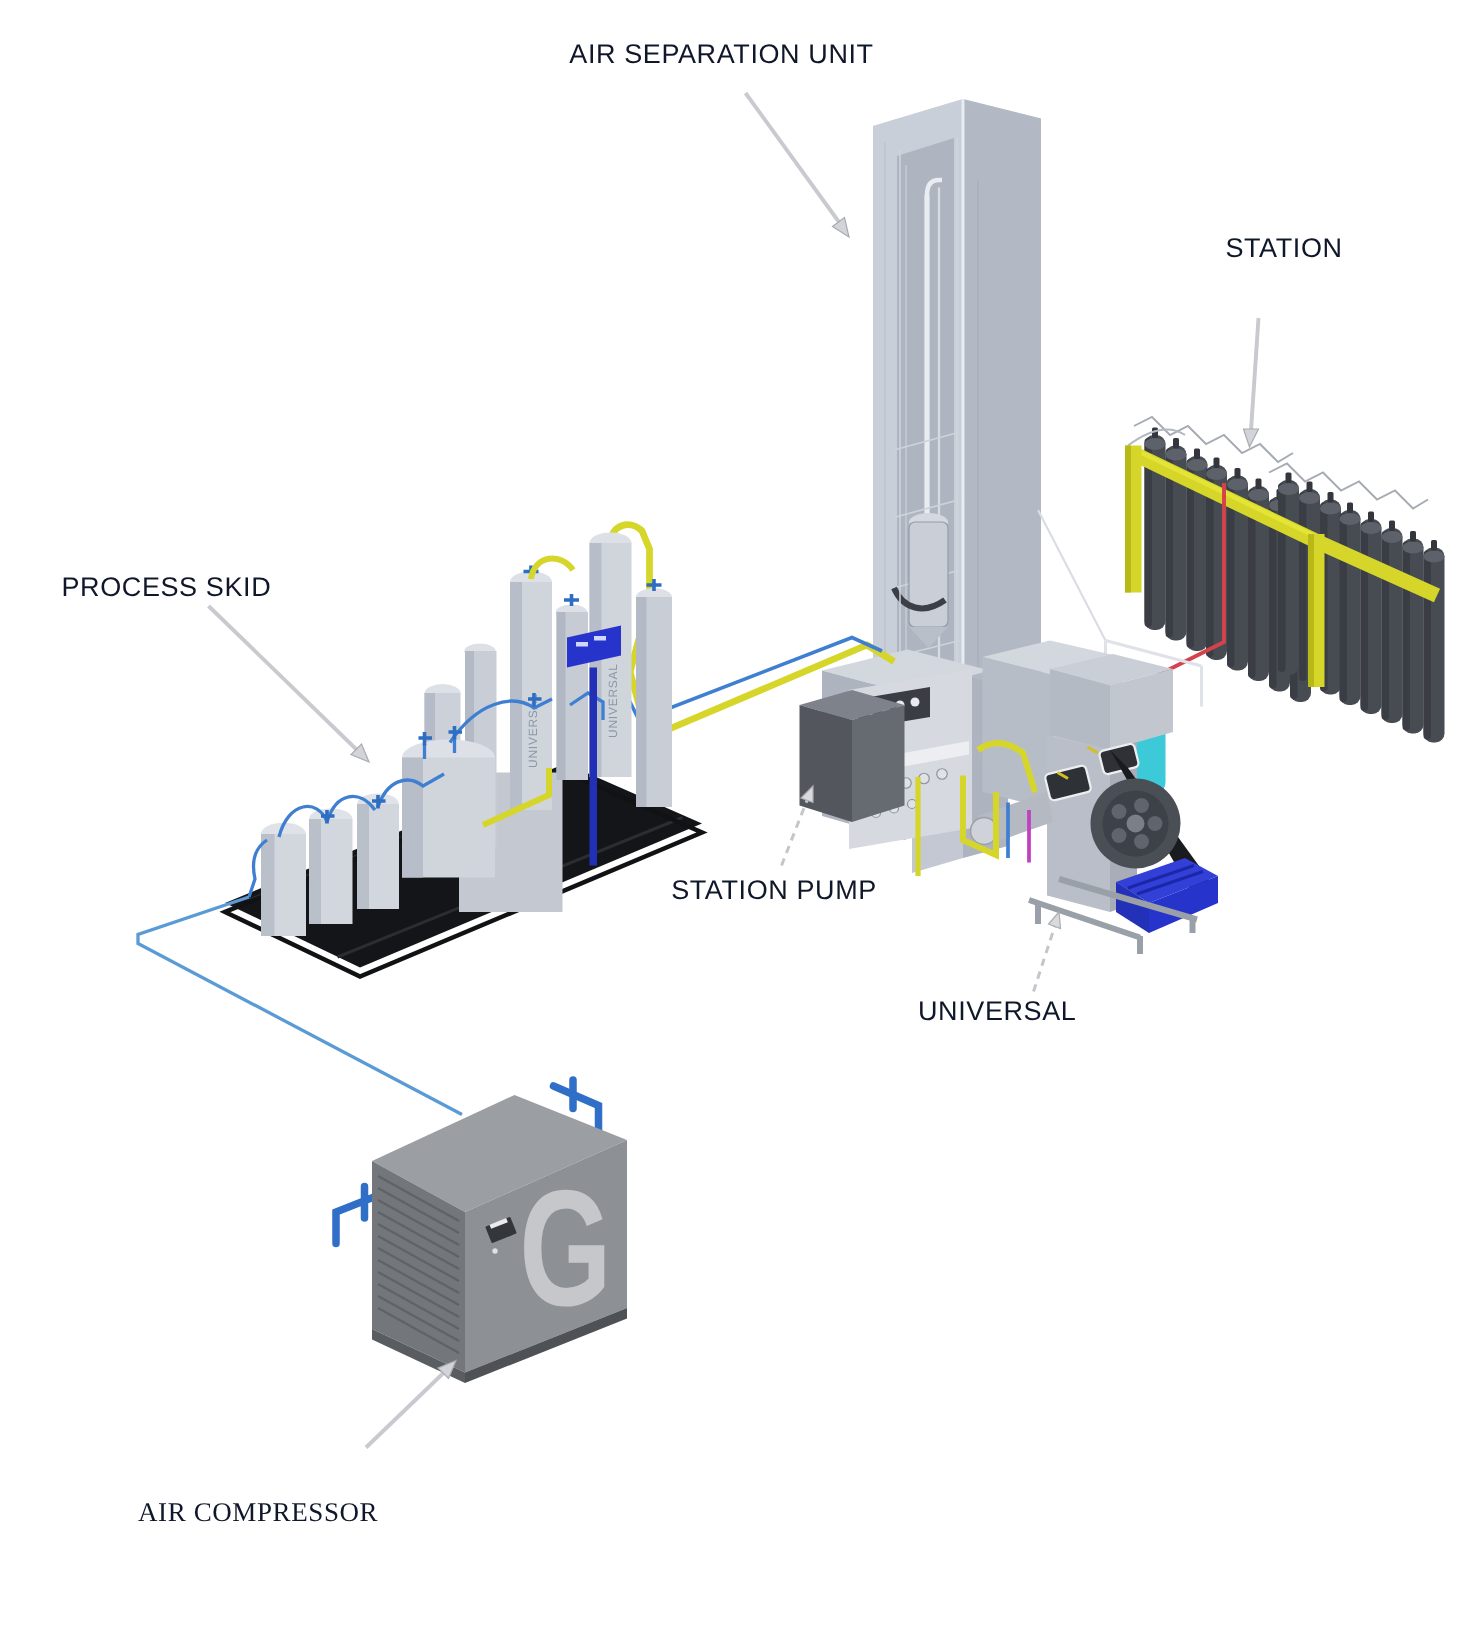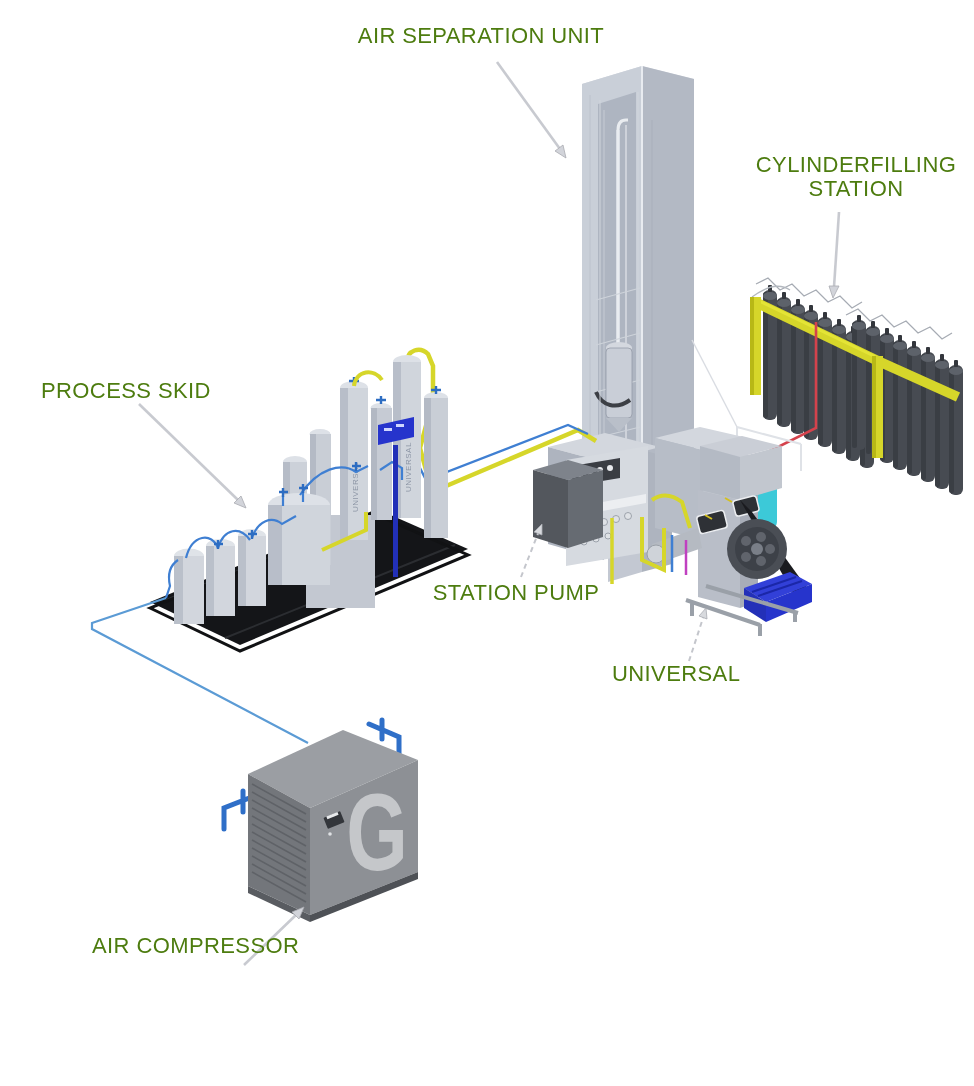--- a/index.html
+++ b/index.html
@@ -1,19 +1,19 @@
 <!DOCTYPE html>
 <html><head>
 <meta charset="utf-8">
 <style>
   html,body{margin:0;padding:0;background:#ffffff;}
   #stage{position:relative;width:974px;height:1086px;background:#ffffff;overflow:hidden;
          font-family:"Liberation Sans",sans-serif;}
   #art{position:absolute;left:0;top:0;width:974px;height:1086px;}
-  .lbl{position:absolute;font-size:22px;line-height:24px;color:#4d7c0f;letter-spacing:.4px;
+  .lbl{position:absolute;font-size:18px;line-height:24px;color:#0f172a;letter-spacing:.4px;
        white-space:nowrap;}
   .lbl.center{text-align:center;white-space:normal;}
 </style>
 </head>
 <body>
 
 <div id="stage">
 
 <svg id="art" viewBox="0 0 974 1086" xmlns="http://www.w3.org/2000/svg">
   <defs>
@@ -325,27 +325,26 @@
     <g>
       <line x1="244" y1="965" x2="297" y2="914" stroke="#c8cad0" stroke-width="2.6"></line>
       <polygon points="304,907 299,919 292,912" fill="#d2d4da" stroke="#a9abb1" stroke-width="0.8"></polygon>
     </g>
   </g>
 </svg>
 
 <div class="lbl center" style="left:331px;top:24px;width:300px;">AIR SEPARATION UNIT</div>
 
 <div class="lbl center" style="left:741px;top:153px;width:230px;">
-  <div>CYLINDERFILLING</div>
   <div>STATION</div>
 </div>
 
 <div class="lbl" style="left:41px;top:379px;">PROCESS SKID</div>
 
 <div class="lbl center" style="left:406px;top:581px;width:220px;">
   <div>STATION PUMP</div>
 </div>
 
 <div class="lbl" style="left:612px;top:662px;">UNIVERSAL</div>
 
-<div class="lbl" style="left:92px;top:934px;">AIR COMPRESSOR</div>
+<div class="lbl" style="left:92px;top:996px;font-family:Liberation Serif, serif;">AIR COMPRESSOR</div>
 
 </div>
 
 </body></html>

